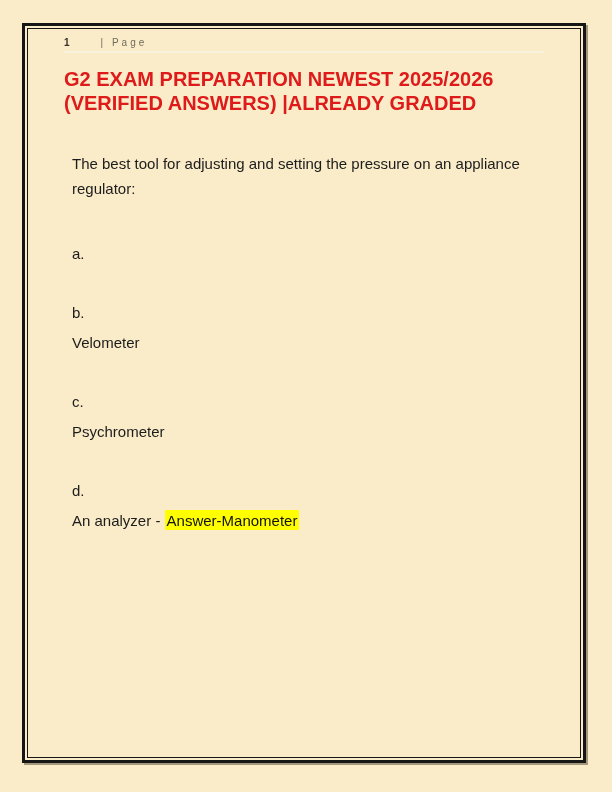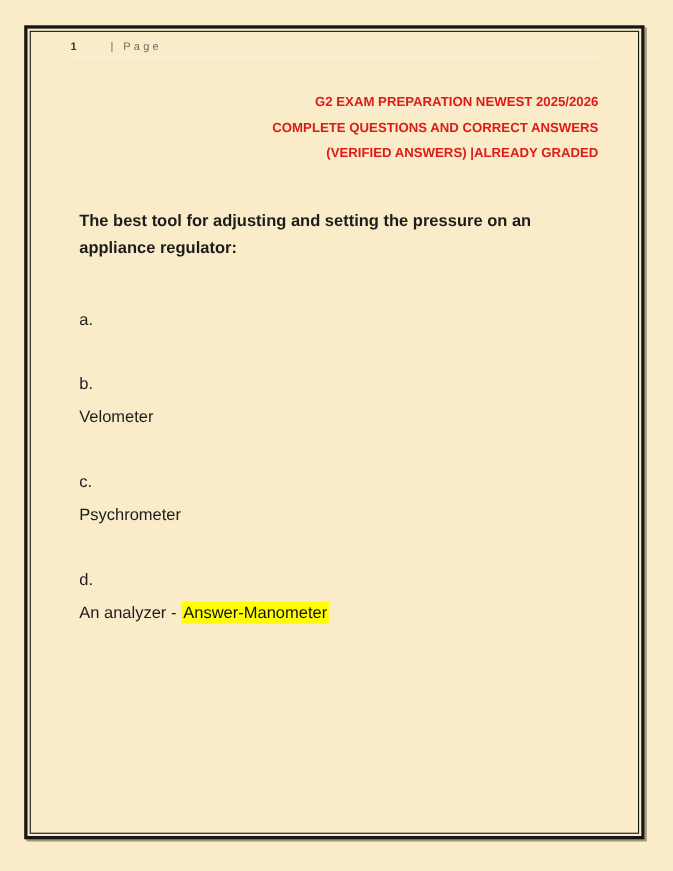--- a/index.html
+++ b/index.html
@@ -56,41 +56,40 @@
     color: #6e6a5c;
     margin-left: 3px;
     padding-left: 28px;
   }
   .header-rule {
     margin-top: 2px;
     height: 0;
     border-bottom: 2px solid #f8f1db;
   }
   .doc-title {
-    margin-top: 28px;
-    text-align: right;
+    margin-top: 15px;
+    text-align: left;
     font-weight: bold;
-    font-size: 12px;
+    font-size: 20px;
     line-height: 23.5px;
     color: #de1a1a;
   }
   .body-text {
     margin-top: 36px;
     padding-left: 8px;
     font-size: 15px;
     color: #1c1c1c;
   }
   .para {
     margin: 0 0 5px 0;
     line-height: 25px;
   }
   .question {
     max-width: 470px;
     margin-bottom: 40px;
-    font-weight: bold;
   }
   .group-gap {
     margin-top: 34px;
   }
   .hl {
     background: #ffff00;
     color: #121212;
     padding: 2px 2px 1px 2px;
     margin-top: 13px;
   }
@@ -103,21 +102,20 @@
     <div class="frame-inner">
       <div class="content">
 
         <div class="page-header">
           <span class="page-num">1</span><span class="page-label">| Page</span>
           <div class="header-rule"></div>
         </div>
 
         <div class="doc-title">
           <div class="title-line">G2 EXAM PREPARATION NEWEST 2025/2026</div>
-          <div class="title-line">COMPLETE QUESTIONS AND CORRECT ANSWERS</div>
           <div class="title-line">(VERIFIED ANSWERS) |ALREADY GRADED</div>
         </div>
 
         <div class="body-text">
           <p class="para question">The best tool for adjusting and setting the pressure on an appliance regulator:</p>
 
           <p class="para">a.</p>
 
           <p class="para group-gap">b.</p>
           <p class="para">Velometer</p>

